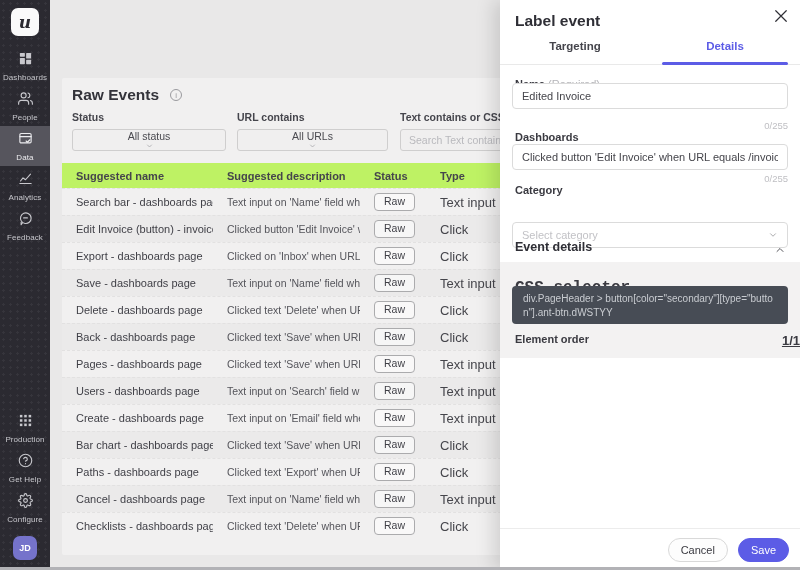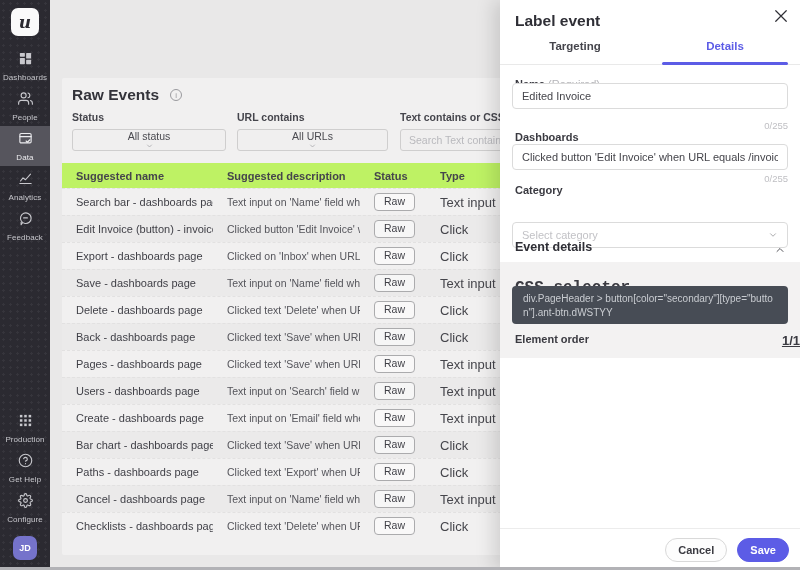--- a/index.html
+++ b/index.html
@@ -87,21 +87,21 @@
   .collapse-btn svg{width:12px;height:12px;stroke:#55555B;fill:none;stroke-width:2;stroke-linecap:round;stroke-linejoin:round;}
   .gray-band{position:absolute;left:0;top:262px;width:100%;height:96px;background:#F3F2F2;}
   .css-label{position:absolute;left:15px;top:17px;font-size:16px;font-weight:bold;color:#3A3A41;font-family:Liberation Mono, monospace;}
   .code-block{position:absolute;left:12px;top:24px;width:276px;height:38px;background:var(--code-bg);border-radius:4px;
     padding:6px 11px;font-size:10px;line-height:1.4;color:#C9CCD1;word-break:break-all;}
   .order-row{position:absolute;left:0;top:71px;width:100%;display:flex;justify-content:space-between;padding:0 0 0 15px;}
   .order-label{font-size:11px;font-weight:bold;color:#3A3A41;}
   .order-value{font-size:13px;font-weight:bold;color:#3A3A41;text-decoration:underline;}
   .drawer-footer{position:absolute;left:0;bottom:0;width:100%;height:42px;border-top:1px solid #ECECEC;background:#fff;
     display:flex;align-items:center;justify-content:flex-end;gap:10px;padding-right:11px;}
-  .btn{height:24px;border-radius:12px;font-size:11px;font-weight:bold;padding:0 12px;cursor:pointer;
+  .btn{height:24px;border-radius:12px;font-size:11px;font-weight:normal;padding:0 12px;cursor:pointer;
     font-family:"Liberation Sans","DejaVu Sans",sans-serif;}
   .btn-cancel{background:#FDFDFD;border:1px solid #D9D9D9;color:#3A3A41;}
   .btn-next{background:var(--accent);border:1px solid var(--accent);color:#fff;}
 
   .bottom-strip{position:absolute;left:0;bottom:0;width:800px;height:3px;background:#B2B2B6;z-index:50;}
 </style>
 </head>
 <body>
 
 <nav class="sidebar">

